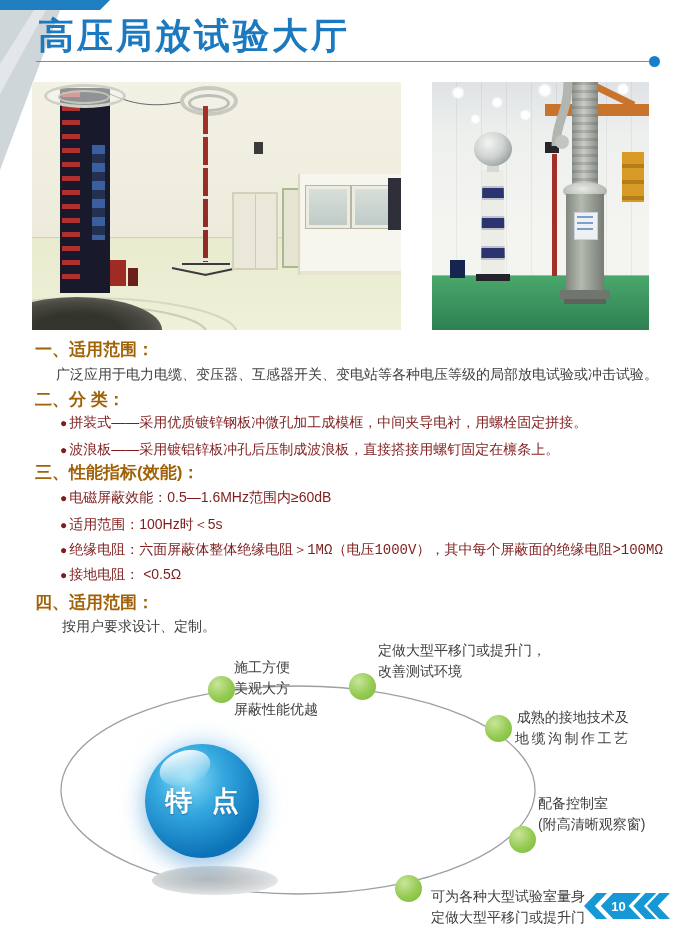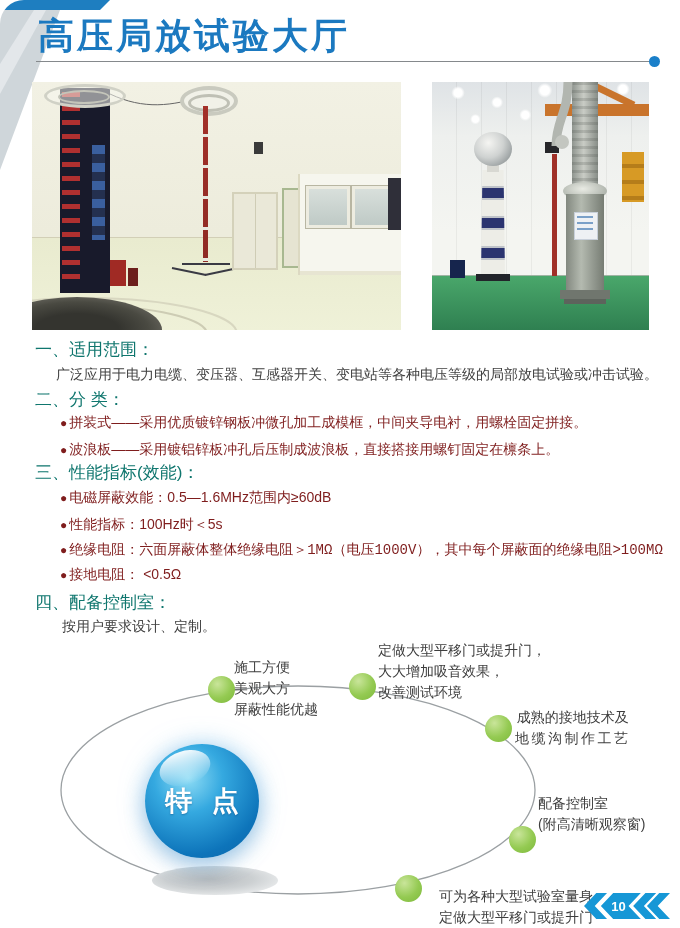--- a/index.html
+++ b/index.html
@@ -1,17 +1,17 @@
 <!DOCTYPE html>
 <html><head>
 <meta charset="utf-8">
 <style>
   html,body{margin:0;padding:0;background:#fff;}
   .page{position:relative;width:680px;height:928px;background:#fff;overflow:hidden;
-        font-family:"Liberation Sans", sans-serif;color:#3f3f3f;border-radius:24px;}
+        font-family:"Liberation Sans", sans-serif;color:#3f3f3f;}
   .abs{position:absolute;}
 
   
   .page-title{left:38px;top:12px;font-size:36px;font-weight:bold;color:#1b79c0;letter-spacing:3px;white-space:nowrap;}
   .header-rule{left:36px;top:61px;width:613px;height:1px;background:#85898c;}
   .header-dot{left:649px;top:56px;width:11px;height:11px;border-radius:50%;background:#1a7fc9;}
 
   
   .photo{overflow:hidden;}
   .photo-left{left:32px;top:82px;width:369px;height:248px;background:linear-gradient(180deg,#f2f1e4,#edecdc 60%);}
@@ -69,21 +69,21 @@
   .rp-toroid{left:131px;top:100px;width:44px;height:18px;border-radius:50%;
              background:radial-gradient(ellipse at 45% 38%,#e9ebe4,#b9beb6 60%,#9aa098);}
   .rp-cyl{left:134px;top:112px;width:38px;height:98px;background:linear-gradient(90deg,#82887f,#b4bab0 40%,#767c73);}
   .rp-label{left:8px;top:18px;width:22px;height:26px;background:#eef1f4;border:1px solid #c8d0da;}
   .rp-label-lines{left:2px;top:3px;width:16px;height:18px;background:repeating-linear-gradient(180deg,#7aa0c8 0 2px,rgba(0,0,0,0) 2px 6px);}
   .rp-base1{left:128px;top:208px;width:50px;height:9px;background:#70766e;}
   .rp-base2{left:132px;top:217px;width:42px;height:5px;background:#5d635c;}
   .rp-yellow{left:190px;top:70px;width:22px;height:50px;background:repeating-linear-gradient(180deg,#d79a25 0 12px,#b57d1a 12px 16px);}
 
   
-  .sec-heading{font-size:17px;font-weight:normal;color:#0f766e;white-space:nowrap;}
+  .sec-heading{font-size:17px;font-weight:bold;color:#a16207;white-space:nowrap;}
   .sec-body{font-size:14px;color:#404040;white-space:nowrap;}
   .bullet-line{font-size:14px;color:#7f1d1d;white-space:nowrap;}
   .bullet-line .bmark{margin-right:2px;font-size:12px;}
   .s1h{left:35px;top:338px;} .s1p{left:56px;top:366px;}
   .s2h{left:35px;top:388px;} .s2b1{left:60px;top:414px;} .s2b2{left:60px;top:441px;}
   .s3h{left:35px;top:461px;} .s3b1{left:60px;top:489px;} .s3b2{left:60px;top:516px;}
   .s3b3{left:60px;top:541px;font-family:Liberation Mono, monospace;} .s3b4{left:60px;top:566px;}
   .s4h{left:35px;top:591px;} .s4p{left:62px;top:618px;}
 
   
@@ -97,21 +97,21 @@
   .feature-sphere::before{content:"";position:absolute;left:12%;top:6%;width:46%;height:30%;border-radius:50%;
       background:linear-gradient(180deg,rgba(255,255,255,.95),rgba(255,255,255,0));transform:rotate(-18deg);}
   .sphere-label{position:relative;color:#fff;font-size:27px;font-weight:bold;letter-spacing:6px;padding-left:6px;
       text-shadow:0 1px 2px rgba(0,50,100,.4);}
   .gdot{width:27px;height:27px;border-radius:50%;
       background:radial-gradient(circle at 35% 30%,#c9e59a,#94ca52 55%,#7db93c);}
   .gd1{left:208px;top:676px;} .gd2{left:349px;top:673px;} .gd3{left:485px;top:715px;}
   .gd4{left:509px;top:826px;} .gd5{left:395px;top:875px;}
   .callout{font-size:14px;color:#3e3e3e;line-height:21px;white-space:nowrap;}
   .co1{left:234px;top:629px;margin-top:28px;} .co2{left:378px;top:640px;} .co3{left:515px;top:707px;text-align:center;}
-  .co4{left:538px;top:793px;} .co5{left:431px;top:886px;margin-left:8px;}
+  .co4{left:538px;top:793px;} .co5{left:431px;top:886px;}
   .co3 .line2{letter-spacing:2.5px;}
 
   
   .pager{left:584px;top:892px;width:86px;height:28px;}
   .pager svg{display:block;width:86px;height:28px;}
   .pager text{font-family:"Liberation Sans",sans-serif;font-weight:bold;font-size:17px;fill:#fff;}
 </style>
 </head>
 <body>
 
@@ -194,25 +194,25 @@
 
   <div class="abs sec-heading s1h">一、适用范围：</div>
   <div class="abs sec-body s1p">广泛应用于电力电缆、变压器、互感器开关、变电站等各种电压等级的局部放电试验或冲击试验。</div>
 
   <div class="abs sec-heading s2h">二、分  类：</div>
   <div class="abs bullet-line s2b1"><span class="bmark">●</span><span>拼装式——采用优质镀锌钢板冲微孔加工成模框，中间夹导电衬，用螺栓固定拼接。</span></div>
   <div class="abs bullet-line s2b2"><span class="bmark">●</span><span>波浪板——采用镀铝锌板冲孔后压制成波浪板，直接搭接用螺钉固定在檩条上。</span></div>
 
   <div class="abs sec-heading s3h">三、性能指标(效能)：</div>
   <div class="abs bullet-line s3b1"><span class="bmark">●</span><span>电磁屏蔽效能：0.5—1.6MHz范围内≥60dB</span></div>
-  <div class="abs bullet-line s3b2"><span class="bmark">●</span><span>性能指标：100Hz时＜5s</span></div>
+  <div class="abs bullet-line s3b2"><span class="bmark">●</span><span>适用范围：100Hz时＜5s</span></div>
   <div class="abs bullet-line s3b3"><span class="bmark">●</span><span>绝缘电阻：六面屏蔽体整体绝缘电阻＞1MΩ（电压1000V），其中每个屏蔽面的绝缘电阻&gt;100MΩ</span></div>
   <div class="abs bullet-line s3b4"><span class="bmark">●</span><span>接地电阻： &lt;0.5Ω</span></div>
 
-  <div class="abs sec-heading s4h">四、配备控制室：</div>
+  <div class="abs sec-heading s4h">四、适用范围：</div>
   <div class="abs sec-body s4p">按用户要求设计、定制。</div>
 
   <svg class="abs diagram-lines" width="680" height="928">
     <ellipse cx="298" cy="790" rx="237" ry="104" fill="none" stroke="#9ba0a3" stroke-width="1.3"></ellipse>
   </svg>
   <div class="abs shadow-ellipse"></div>
   <div class="abs feature-sphere">
     <span class="sphere-label">特 点</span>
   </div>
   <div class="abs gdot gd1"></div>
@@ -221,21 +221,20 @@
   <div class="abs gdot gd4"></div>
   <div class="abs gdot gd5"></div>
 
   <div class="abs callout co1">
     <div>施工方便</div>
     <div>美观大方</div>
     <div>屏蔽性能优越</div>
   </div>
   <div class="abs callout co2">
     <div>定做大型平移门或提升门，</div>
-    <div>大大增加吸音效果，</div>
     <div>改善测试环境</div>
   </div>
   <div class="abs callout co3">
     <div>成熟的接地技术及</div>
     <div class="line2">地缆沟制作工艺</div>
   </div>
   <div class="abs callout co4">
     <div>配备控制室</div>
     <div>(附高清晰观察窗)</div>
   </div>

